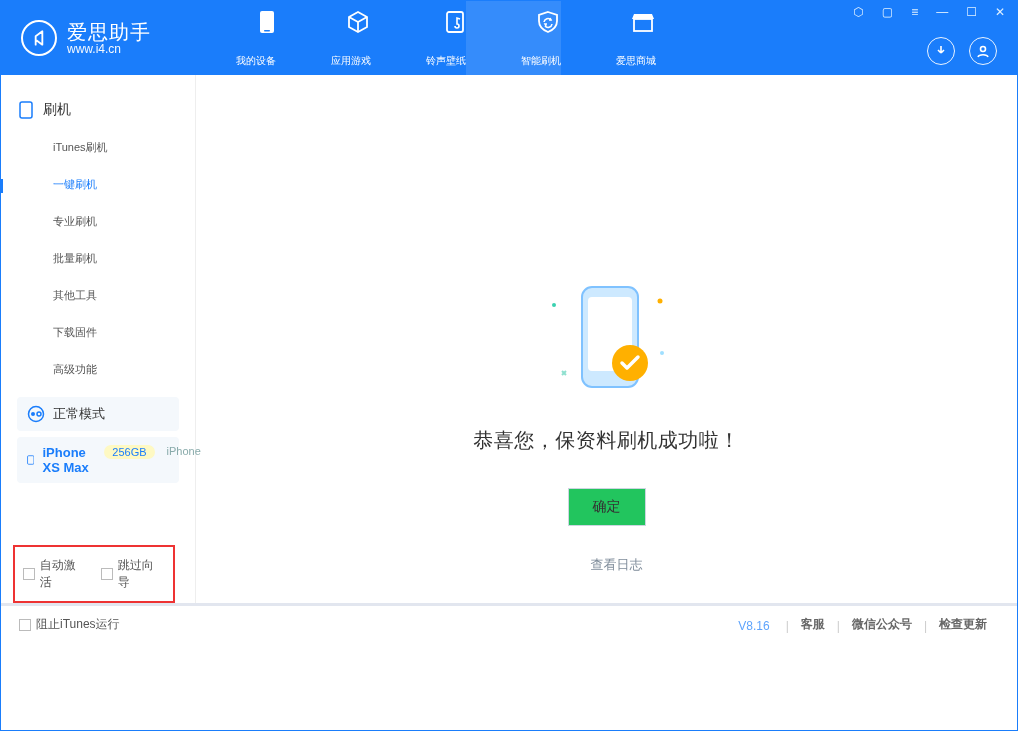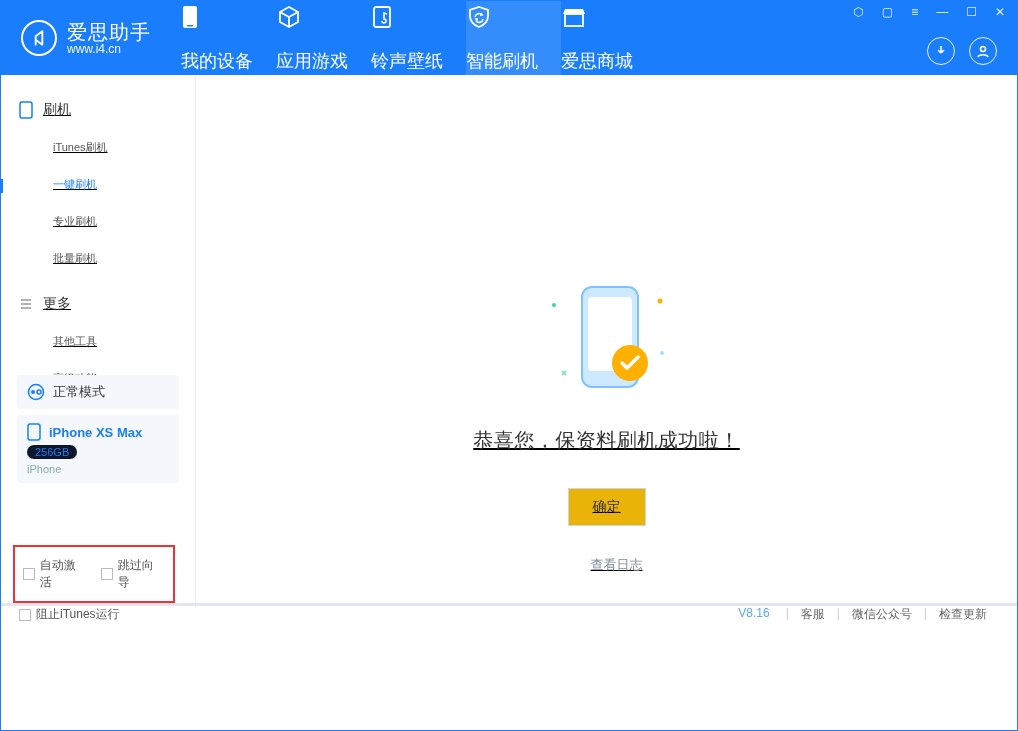--- a/index.html
+++ b/index.html
@@ -5,55 +5,55 @@
 * { margin: 0; padding: 0; box-sizing: border-box; font-family: "Microsoft YaHei", Arial, sans-serif; }
 body { background: #fff; width: 1018px; height: 731px; overflow: hidden; border: 1px solid #1a7dfb; }
 .titlebar { height: 74px; background: linear-gradient(180deg, #1a7dfb 0%, #1a7dfb 100%); display: flex; align-items: center; color: #fff; position: relative; }
 .logo-area { display: flex; align-items: flex-end; padding: 0 14px 0 20px; min-width: 180px; }
 .logo-circle { width: 36px; height: 36px; border: 2.5px solid #fff; border-radius: 50%; display: flex; align-items: center; justify-content: center; margin-right: 10px; }
 .logo-circle svg { width: 20px; height: 20px; }
 .logo-text { line-height: 1.1; }
 .logo-text .t1 { font-size: 20px; font-weight: 500; letter-spacing: 1px; }
 .logo-text .t2 { font-size: 12px; opacity: .95; }
 .tabs { display: flex; height: 100%; }
-.tab { width: 95px; display: flex; flex-direction: column; align-items: flex-start; justify-content: center; font-size: 18px; cursor: pointer; gap: 19px; }
+.tab { width: 95px; display: flex; flex-direction: column; align-items: flex-end; justify-content: center; font-size: 10px; cursor: pointer; gap: 19px; }
 .tab-icon { height: 26px; display: flex; align-items: center; justify-content: center; }
 .tab.active { background: rgba(255,255,255,.12); }
 .winctl { position: absolute; right: 8px; top: 2px; display: flex; gap: 10px; font-size: 12px; color: #dff0ff; }
 .winctl span { cursor: pointer; padding: 2px 4px; }
 .right-icons { position: absolute; right: 20px; bottom: 10px; display: flex; gap: 14px; }
 .circle-btn { width: 28px; height: 28px; border: 1.8px solid rgba(255,255,255,.9); border-radius: 50%; display: flex; align-items: center; justify-content: center; cursor: pointer; }
 
-.body { display: flex; height: 528px; text-decoration: underline; }
+.body { display: flex; height: 528px; }
 .sidebar { width: 195px; border-right: 1px solid #eee; padding-top: 22px; position: relative; }
 .side-section-hdr { display: flex; align-items: center; gap: 10px; padding: 4px 18px 10px; font-size: 14px; color: #333; font-weight: 500; }
 .side-item { display: block; padding: 11px 0 11px 52px; font-size: 11px; color: #555; cursor: pointer; }
 .side-item.selected { color: #1a7dfb; }
 .side-item.selected::before { content: ""; display: inline-block; width: 2px; height: 14px; background: #1a7dfb; position: absolute; left: 0; margin-top: 2px; }
 
 .mode-cards { position: absolute; left: 16px; right: 16px; bottom: 120px; }
 .mode-card { background: #f4f8fc; border-radius: 4px; padding: 8px 10px; margin-top: 6px; display: flex; align-items: center; gap: 8px; font-size: 13px; color: #333; cursor: pointer; }
 .mode-card .small { font-size: 11px; color: #8aa; }
-.badge { background: #0f172a; color: #1a7dfb; font-size: 11px; border-radius: 10px; padding: 1px 8px; }
+.badge { background: #fef9c3; color: #1a7dfb; font-size: 11px; border-radius: 10px; padding: 1px 8px; }
 
 .redbox { position: absolute; left: 12px; right: 20px; bottom: 0; border: 2px solid #e33; padding: 10px 8px; display: flex; align-items: center; gap: 14px; }
 .chk { display: flex; align-items: center; gap: 5px; font-size: 12px; color: #555; cursor: pointer; }
 .chk-box { width: 12px; height: 12px; border: 1.5px solid #bbb; }
 
 .main { flex: 1; position: relative; display: flex; flex-direction: column; align-items: center; padding-top: 200px; }
 .hero { display: flex; flex-direction: column; align-items: center; gap: 16px; }
 .hero-title { font-size: 20px; color: #333; font-weight: 500; letter-spacing: .5px; margin-top: 6px; }
-.btn-ok { margin-top: 18px; padding: 9px 24px; border: 1px solid #ccd6e0; background: #eab308; font-size: 14px; color: #333; cursor: pointer; }
+.btn-ok { margin-top: 18px; padding: 9px 24px; border: 1px solid #ccd6e0; background: #22c55e; font-size: 14px; color: #333; cursor: pointer; }
 .link { margin-top: 14px; font-size: 13px; color: #7f8c9a; cursor: pointer; margin-left: 20px; }
 .sparkle { position: relative; width: 150px; height: 130px; display:flex; align-items:center; justify-content:center; }
 
-.footer { height: 40px; border-top: 3px solid #e2e6ef; display: flex; align-items: flex-start; padding: 0 18px; font-size: 12px; color: #666; }
+.footer { height: 40px; border-top: 3px solid #e2e6ef; display: flex; align-items: flex-end; padding: 10px 18px; font-size: 12px; color: #666; }
 .footer .spacer { flex: 1; }
 .footer .ver { color: #1a7dfb; opacity: .7; margin-right: 16px; }
-.footer .flink { color: #666; padding: 0 12px; cursor: pointer; }
+.footer .flink { color: #666; padding: 0 12px; cursor: pointer; font-weight: bold; }
 .footer .sep { color: #ccc; }
 </style>
 </head>
 <body>
 
 <div class="titlebar">
   <div class="logo-area">
     <div class="logo-circle">
       <svg viewBox="0 0 24 24" fill="#fff">
           <path d="M8 20V10l8-6v16l-8-6z" fill="none" stroke="#fff" stroke-width="2.2" stroke-linejoin="round"></path>
@@ -141,39 +141,34 @@
       <svg width="14" height="18" viewBox="0 0 14 18">
           <rect x="1" y="1" width="12" height="16" rx="2" fill="none" stroke="#1a7dfb" stroke-width="1.5"></rect>
         </svg>
       <span>刷机</span>
     </div>
     <div class="side-item">iTunes刷机</div>
     <div class="side-item selected">一键刷机</div>
     <div class="side-item">专业刷机</div>
     <div class="side-item">批量刷机</div>
 
-    <div class="side-section-hdr" style="margin-top:14px">
-      <svg width="14" height="14" viewBox="0 0 14 14">
-          <path d="M2 3h10M2 7h10M2 11h10" stroke="#999" stroke-width="1.5"></path>
-        </svg>
-      <span>更多</span>
-    </div>
     <div class="side-item">其他工具</div>
+    <div class="side-item">下载固件</div>
     <div class="side-item">高级功能</div>
 
     <div class="mode-cards">
       <div class="mode-card">
         <svg width="18" height="18" viewBox="0 0 18 18">
             <circle cx="9" cy="9" r="7.5" fill="none" stroke="#1a7dfb" stroke-width="1.5"></circle>
             <circle cx="6" cy="9" r="2" fill="#1a7dfb"></circle>
             <circle cx="12" cy="9" r="2" fill="none" stroke="#1a7dfb" stroke-width="1.5"></circle>
           </svg>
         <span>正常模式</span>
       </div>
-      <div class="mode-card" style="flex-direction:column;align-items:flex-start;gap:4px">
+      <div class="mode-card" style="flex-direction:row;align-items:flex-start;gap:12px">
         <div style="display:flex;align-items:center;gap:8px">
           <svg width="14" height="18" viewBox="0 0 14 18">
               <rect x="1" y="1" width="12" height="16" rx="2" fill="none" stroke="#1a7dfb" stroke-width="1.5"></rect>
             </svg>
           <span style="font-weight:600;color:#1a7dfb">iPhone XS Max</span>
         </div>
         <span class="badge">256GB</span>
         <span class="small">iPhone</span>
       </div>
     </div>

